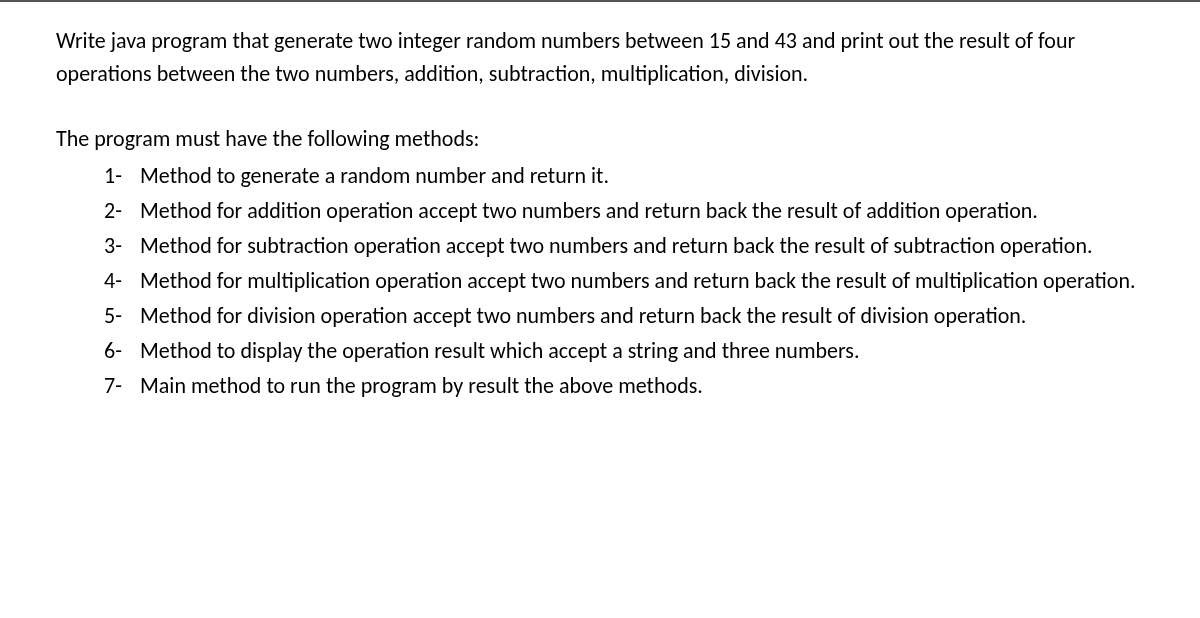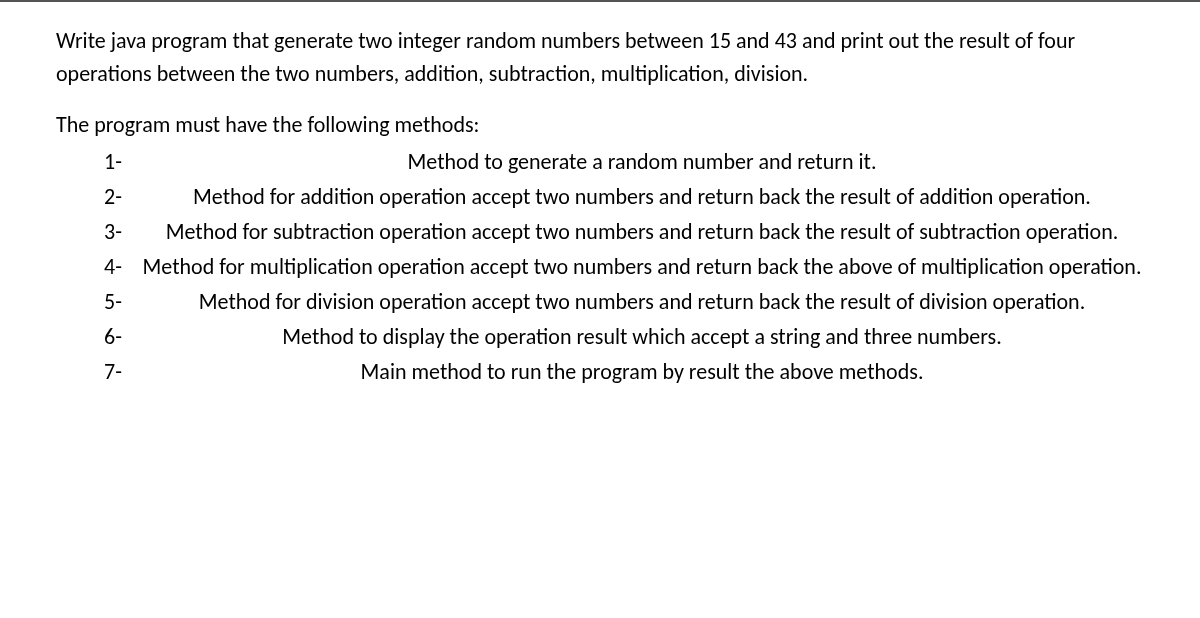--- a/index.html
+++ b/index.html
@@ -12,39 +12,38 @@
       height: 618px;
       background: #ffffff;
       font-family: Calibri, Arial, sans-serif;
       font-size: 22px;
       color: #000000;
       padding: 22px 56px 22px 56px;
       line-height: 1.5;
       border-top: 2px solid #555;
     }
     .intro {
-      margin-bottom: 18px;
+      margin-bottom: 32px;
     }
     .methods-heading {
       margin-bottom: 4px;
     }
     .list-container {
       padding-left: 48px;
     }
     .list-item {
       display: flex;
       margin-bottom: 2px;
     }
     .list-number {
       min-width: 36px;
       flex-shrink: 0;
     }
     .list-text {
       flex: 1;
-      text-align: center;
     }
   </style>
 </head>
 <body>
 
 <p class="intro">Write java program that generate two integer random numbers  between 15 and 43 and print out the result of four operations between the two numbers, addition, subtraction, multiplication, division.</p>
 
 <p class="methods-heading">The program must have the following methods:</p>
 
 <div class="list-container">
@@ -55,21 +54,21 @@
   <div class="list-item">
     <div class="list-number">2-</div>
     <div class="list-text">Method for addition operation accept two numbers and return back the result of addition operation.</div>
   </div>
   <div class="list-item">
     <div class="list-number">3-</div>
     <div class="list-text">Method for subtraction operation accept two numbers and return back the result of subtraction operation.</div>
   </div>
   <div class="list-item">
     <div class="list-number">4-</div>
-    <div class="list-text">Method for multiplication operation accept two numbers and return back the above of multiplication operation.</div>
+    <div class="list-text">Method for multiplication operation accept two numbers and return back the result of multiplication operation.</div>
   </div>
   <div class="list-item">
     <div class="list-number">5-</div>
     <div class="list-text">Method for division operation accept two numbers and return back the result of division operation.</div>
   </div>
   <div class="list-item">
     <div class="list-number">6-</div>
     <div class="list-text">Method to display the operation result which accept a string and three numbers.</div>
   </div>
   <div class="list-item">

